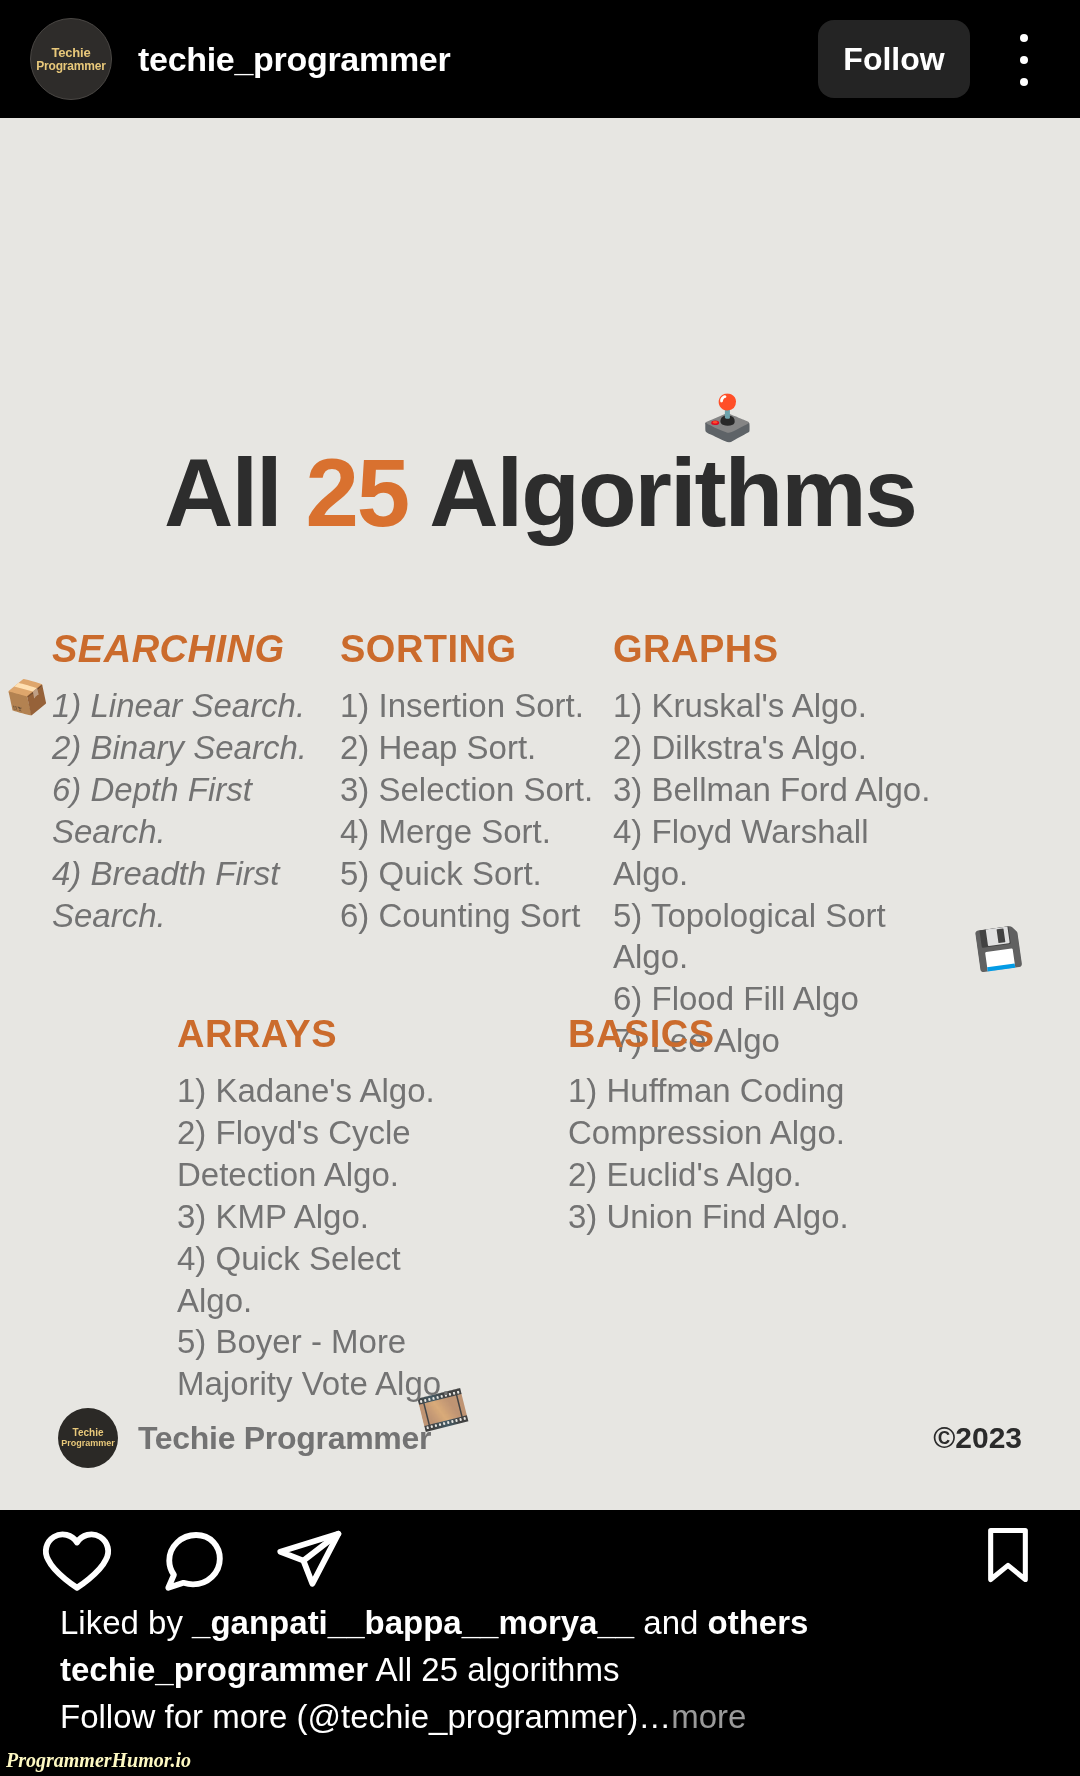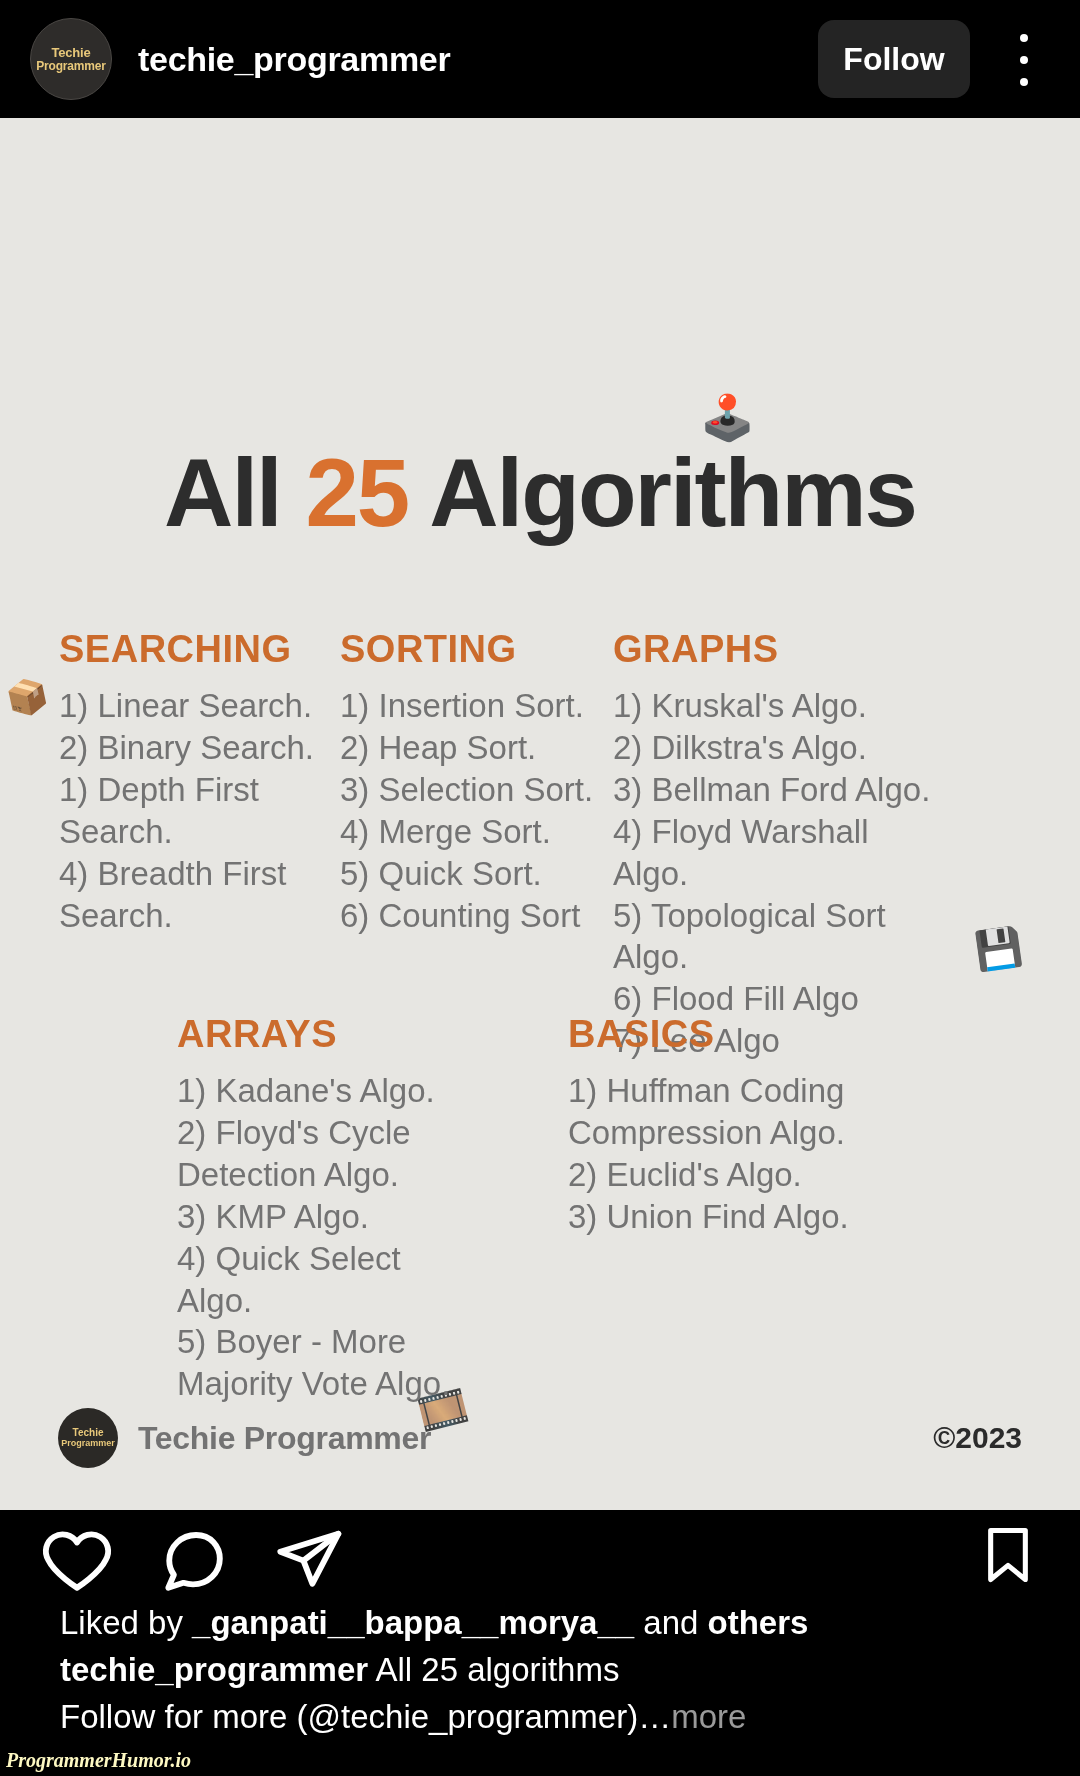--- a/index.html
+++ b/index.html
@@ -80,21 +80,21 @@
   }
 
   .sec-title {
     color:#cb6b2c; font-weight:700; letter-spacing:0.5px;
     font-size:38px; margin-bottom:14px;
   }
   .sec-list { color:#737373; font-size:33px; line-height:1.27; }
   .sec-list div { white-space:normal; }
 
   .col { position:absolute; }
-  #col-searching { left:59px;  top:510px; width:270px; }
+  #col-searching { left:52px;  top:510px; width:270px;font-style:italic; }
   #col-sorting   { left:340px; top:510px; width:255px; }
   #col-graphs    { left:613px; top:510px; width:330px; text-align:left; }
   #col-graphs .sec-title { text-align:left; }
   #col-arrays    { left:177px; top:895px; width:290px; }
   #col-basics    { left:568px; top:895px; width:300px; }
 
   
   .post-footer {
     position:absolute; bottom:42px; left:0; width:1080px;
     display:flex; align-items:center; padding:0 58px;
@@ -169,21 +169,21 @@
 
     <div class="title">
       <span>All </span><span class="num">25</span><span> Algorithms</span>
     </div>
 
     <div class="col" id="col-searching">
       <div class="sec-title">SEARCHING</div>
       <div class="sec-list">
         <div>1) Linear Search.</div>
         <div>2) Binary Search.</div>
-        <div>1) Depth First Search.</div>
+        <div>6) Depth First Search.</div>
         <div>4) Breadth First Search.</div>
       </div>
     </div>
 
     <div class="col" id="col-sorting">
       <div class="sec-title">SORTING</div>
       <div class="sec-list">
         <div>1) Insertion Sort.</div>
         <div>2) Heap Sort.</div>
         <div>3) Selection Sort.</div>

